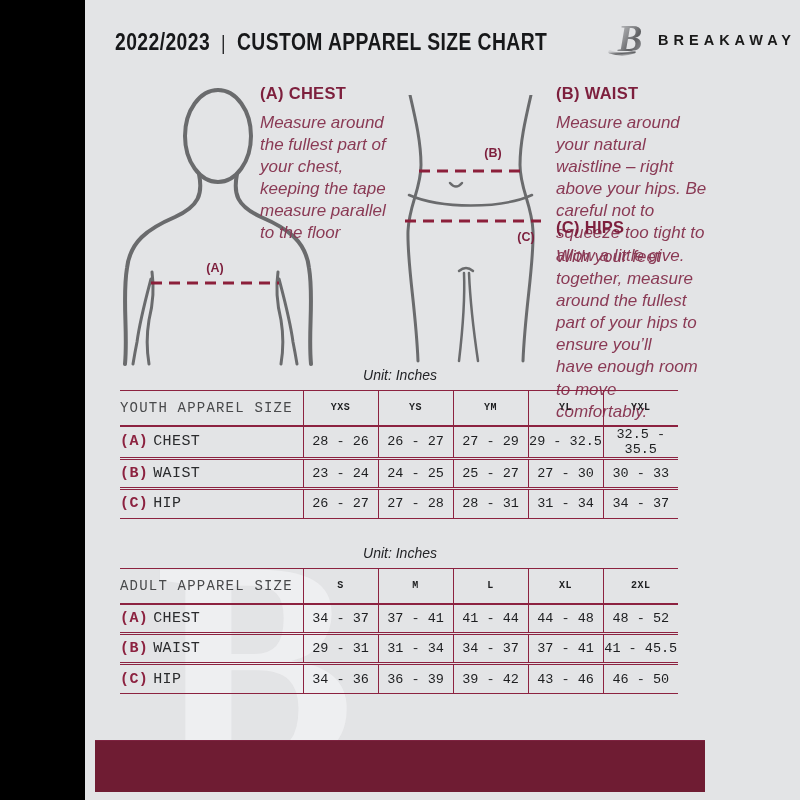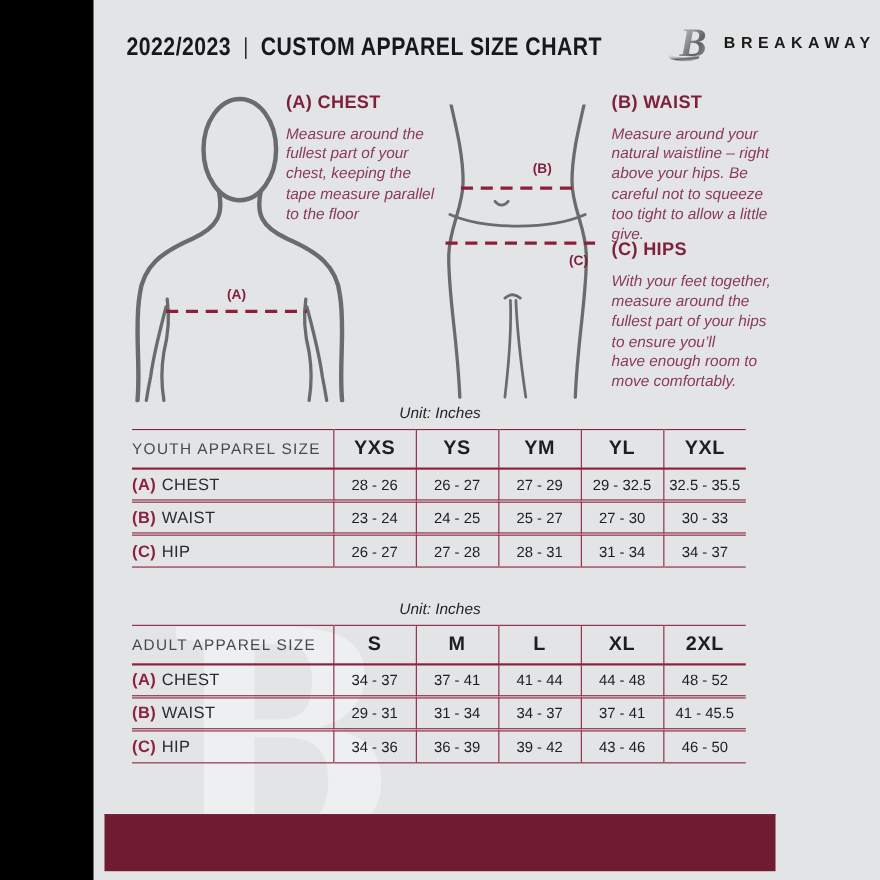--- a/index.html
+++ b/index.html
@@ -11,48 +11,48 @@
   .doc-title{position:absolute;left:30px;top:29px;display:flex;align-items:center;gap:13px;
     transform:scaleX(.84);transform-origin:left center;white-space:nowrap;
     font-weight:bold;font-size:23px;color:#17181a;letter-spacing:.5px;}
   .doc-title .divider{font-weight:normal;color:#2a2b2d;font-size:21px;}
   .logo{position:absolute;right:33px;top:18px;display:flex;align-items:center;gap:14px;}
   .brand{font-weight:bold;font-size:14.5px;letter-spacing:5px;color:#1a1a1a;}
 
   
   .instr{position:absolute;z-index:1;}
   .instr h3{margin:0 0 9px 0;font-size:16.5px;font-weight:bold;color:#7d1f3d;letter-spacing:.3px;}
-  .instr p{margin:0;font-size:14px;font-style:italic;color:#8a3a55;line-height:1.3;white-space:pre-line;}
+  .instr p{margin:0;font-size:17px;font-style:italic;color:#8a3a55;line-height:1.3;white-space:pre-line;}
   .instr-chest{left:175px;top:84px;width:138px;}
   .instr-waist{left:471px;top:84px;width:152px;}
   .instr-hips{left:471px;top:218px;width:155px;}
 
   .fig{position:absolute;z-index:0;}
   .fig-torso{left:30px;top:86px;}
   .fig-lower{left:308px;top:95px;}
 
   
   .sec{position:absolute;left:0;width:630px;z-index:1;}
   .sec-youth{top:365px;}
   .sec-adult{top:543px;}
   .sec-title{text-align:center;font-weight:bold;font-size:15.5px;color:#28292b;letter-spacing:.4px;margin:0;}
   .sec-unit{text-align:center;font-style:italic;font-size:14px;color:#232427;margin:2px 0 7px 0;}
   .size-table{margin-left:35px;width:558px;border-collapse:collapse;table-layout:fixed;
     border-top:1.5px solid #8c2240;border-bottom:1.5px solid #8c2240;background:transparent;}
   .size-table col.c-label{width:183px;}
   .size-table col.c-size{width:75px;}
-  .size-table th,.size-table td{border-left:1.2px solid #8c2240;padding:0;}
+  .size-table th,.size-table td{border-left:1.2px solid #8c2240;padding:0;font-family:Liberation Mono, monospace;}
   .size-table th:first-child,.size-table td:first-child{border-left:none;}
   .size-table thead tr{height:35px;}
   .size-table thead{border-bottom:2px solid #8c2240;}
   .size-table tbody tr{height:30px;border-top:3px double #8c2240;}
   .size-table tbody tr:first-child{border-top:none;}
   .label-cell{text-align:left;padding-left:17px;}
   th.label-cell{font-weight:normal;font-size:14px;color:#48494b;letter-spacing:1.2px;}
-  .size-cell{text-align:center;font-weight:bold;font-size:18px;color:#1d1e20;letter-spacing:.5px;}
+  .size-cell{text-align:center;font-weight:bold;font-size:10px;color:#1d1e20;letter-spacing:.5px;}
   td.val{text-align:center;font-size:13.5px;color:#1d1e20;}
   td.label-cell{font-size:15px;color:#2a2b2d;letter-spacing:.4px;}
   td.label-cell .prefix{font-weight:bold;color:#8c2240;margin-right:5px;}
 
   
   .watermark{position:absolute;left:70px;top:548px;z-index:0;font-weight:bold;
     font-family:"Liberation Serif",serif;font-size:300px;line-height:.78;
     color:rgba(250,250,252,.5);pointer-events:none;}
   .footer-bar{position:absolute;left:10px;top:740px;width:610px;height:51px;
     background:#6f1c33;border-top:1px solid #7d2340;z-index:2;}

